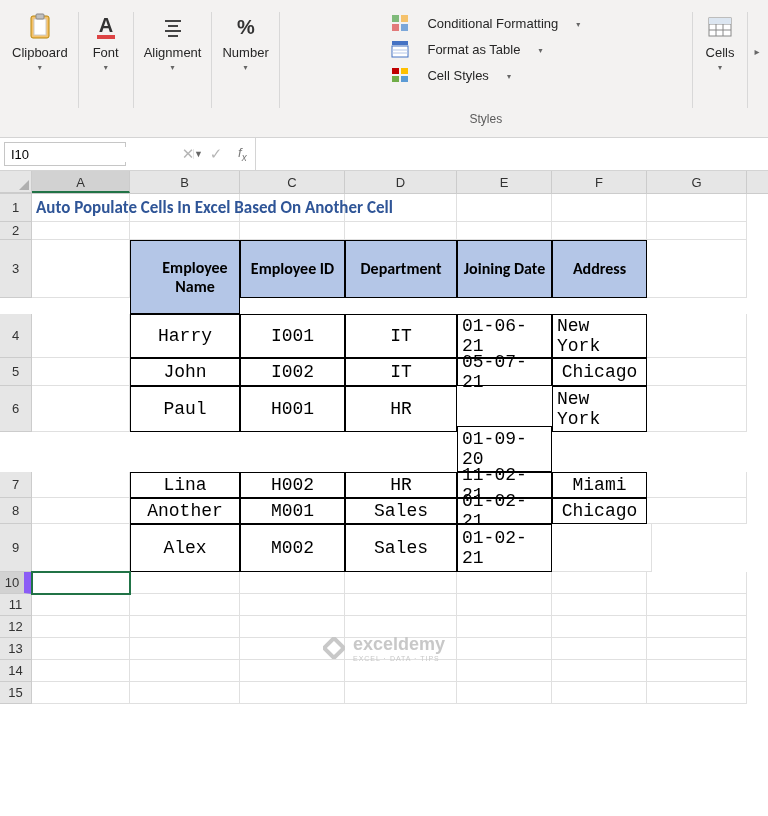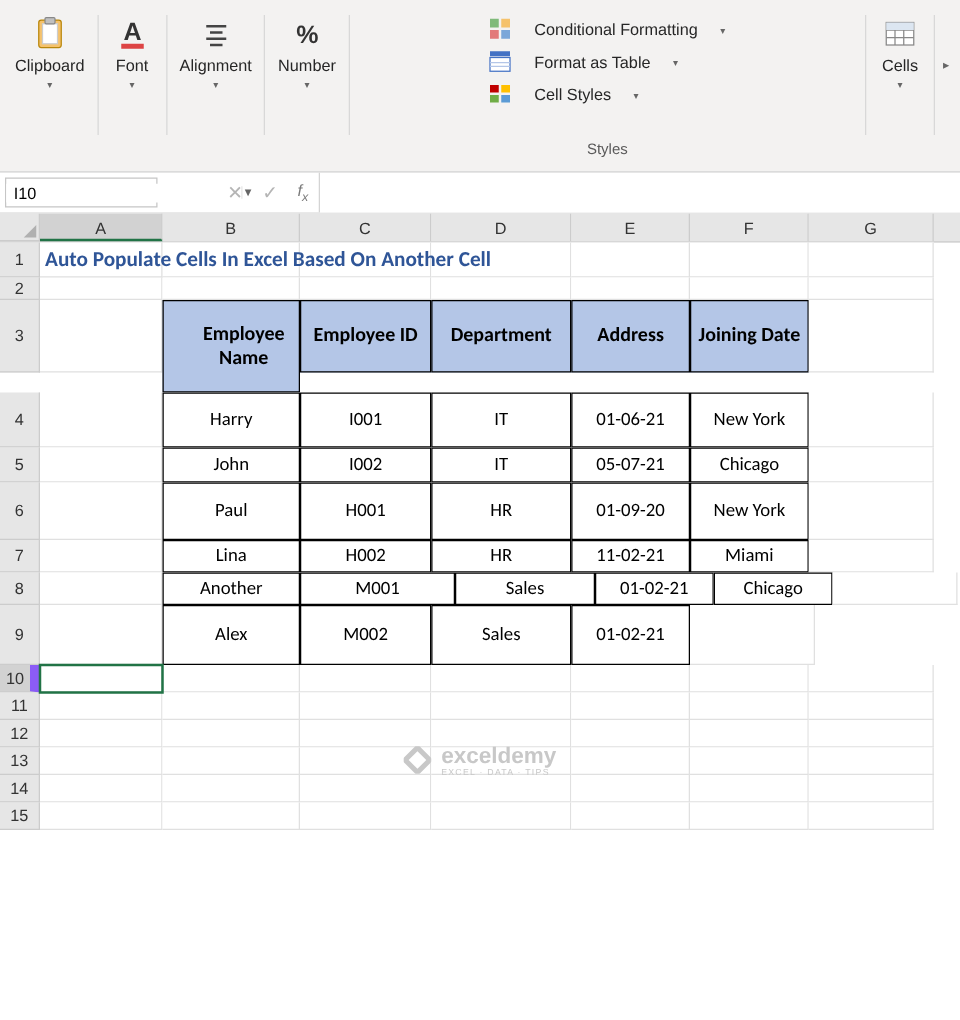--- a/index.html
+++ b/index.html
@@ -250,22 +250,23 @@
       background: #b4c6e7;
       border: 1px solid #000 !important;
       font-weight: bold;
       font-size: 16px;
       text-align: center;
       line-height: 1.2;
       white-space: normal;
     }
     .td-cell {
       border: 1px solid #000 !important;
-      font-size: 15px;
+      font-size: 18px;
       white-space: normal;
+      font-family: Liberation Mono, monospace;
     }
     .active-cell {
       outline: 2px solid #217346;
       outline-offset: -1px;
       z-index: 2;
     }
     
     .watermark {
       position: absolute;
       bottom: 42px;
@@ -469,22 +470,22 @@
         <div class="cell " style="width: 95px; height: 18px;"></div>
         <div class="cell " style="width: 95px; height: 18px;"></div>
         <div class="cell " style="width: 100px; height: 18px;"></div>
       </div>
       <div class="row">
         <div class="row-h" style="height: 58px;">3</div>
         <div class="cell " style="width: 98px; height: 58px;"></div>
         <div class="cell th-cell" style="width: 110px; height: 74px; padding-left: 24px;">Employee Name</div>
         <div class="cell th-cell" style="width: 105px; height: 58px;">Employee ID</div>
         <div class="cell th-cell" style="width: 112px; height: 58px;">Department</div>
+        <div class="cell th-cell" style="width: 95px; height: 58px;">Joining Date</div>
         <div class="cell th-cell" style="width: 95px; height: 58px;">Address</div>
-        <div class="cell th-cell" style="width: 95px; height: 58px;">Joining Date</div>
         <div class="cell " style="width: 100px; height: 58px;"></div>
       </div>
       <div class="row">
         <div class="row-h" style="height: 44px;">4</div>
         <div class="cell " style="width: 98px; height: 44px;"></div>
         <div class="cell td-cell" style="width: 110px; height: 44px;">Harry</div>
         <div class="cell td-cell" style="width: 105px; height: 44px;">I001</div>
         <div class="cell td-cell" style="width: 112px; height: 44px;">IT</div>
         <div class="cell td-cell" style="width: 95px; height: 44px;">01-06-21</div>
         <div class="cell td-cell" style="width: 95px; height: 44px;">New York</div>
@@ -499,39 +500,39 @@
         <div class="cell td-cell" style="width: 95px; height: 28px;">05-07-21</div>
         <div class="cell td-cell" style="width: 95px; height: 28px;">Chicago</div>
         <div class="cell " style="width: 100px; height: 28px;"></div>
       </div>
       <div class="row">
         <div class="row-h" style="height: 46px;">6</div>
         <div class="cell " style="width: 98px; height: 46px;"></div>
         <div class="cell td-cell" style="width: 110px; height: 46px;">Paul</div>
         <div class="cell td-cell" style="width: 105px; height: 46px;">H001</div>
         <div class="cell td-cell" style="width: 112px; height: 46px;">HR</div>
-        <div class="cell td-cell" style="width: 95px; height: 46px;">01-09-20</div>
+        <div class="cell td-cell" style="width: 95px; height: 46px; margin-top: 40px;">01-09-20</div>
         <div class="cell td-cell" style="width: 95px; height: 46px;">New York</div>
         <div class="cell " style="width: 100px; height: 46px;"></div>
       </div>
       <div class="row">
         <div class="row-h" style="height: 26px;">7</div>
         <div class="cell " style="width: 98px; height: 26px;"></div>
         <div class="cell td-cell" style="width: 110px; height: 26px;">Lina</div>
         <div class="cell td-cell" style="width: 105px; height: 26px;">H002</div>
         <div class="cell td-cell" style="width: 112px; height: 26px;">HR</div>
         <div class="cell td-cell" style="width: 95px; height: 26px;">11-02-21</div>
         <div class="cell td-cell" style="width: 95px; height: 26px;">Miami</div>
         <div class="cell " style="width: 100px; height: 26px;"></div>
       </div>
       <div class="row">
         <div class="row-h" style="height: 26px;">8</div>
         <div class="cell " style="width: 98px; height: 26px;"></div>
         <div class="cell td-cell" style="width: 110px; height: 26px;">Another</div>
-        <div class="cell td-cell" style="width: 124px; height: 26px;">M001</div>
+        <div class="cell td-cell" style="width: 105px; height: 26px;">M001</div>
         <div class="cell td-cell" style="width: 112px; height: 26px;">Sales</div>
         <div class="cell td-cell" style="width: 95px; height: 26px;">01-02-21</div>
         <div class="cell td-cell" style="width: 95px; height: 26px;">Chicago</div>
         <div class="cell " style="width: 100px; height: 26px;"></div>
       </div>
       <div class="row">
         <div class="row-h" style="height: 48px;">9</div>
         <div class="cell " style="width: 98px; height: 48px;"></div>
         <div class="cell td-cell" style="width: 110px; height: 48px;">Alex</div>
         <div class="cell td-cell" style="width: 105px; height: 48px;">M002</div>

